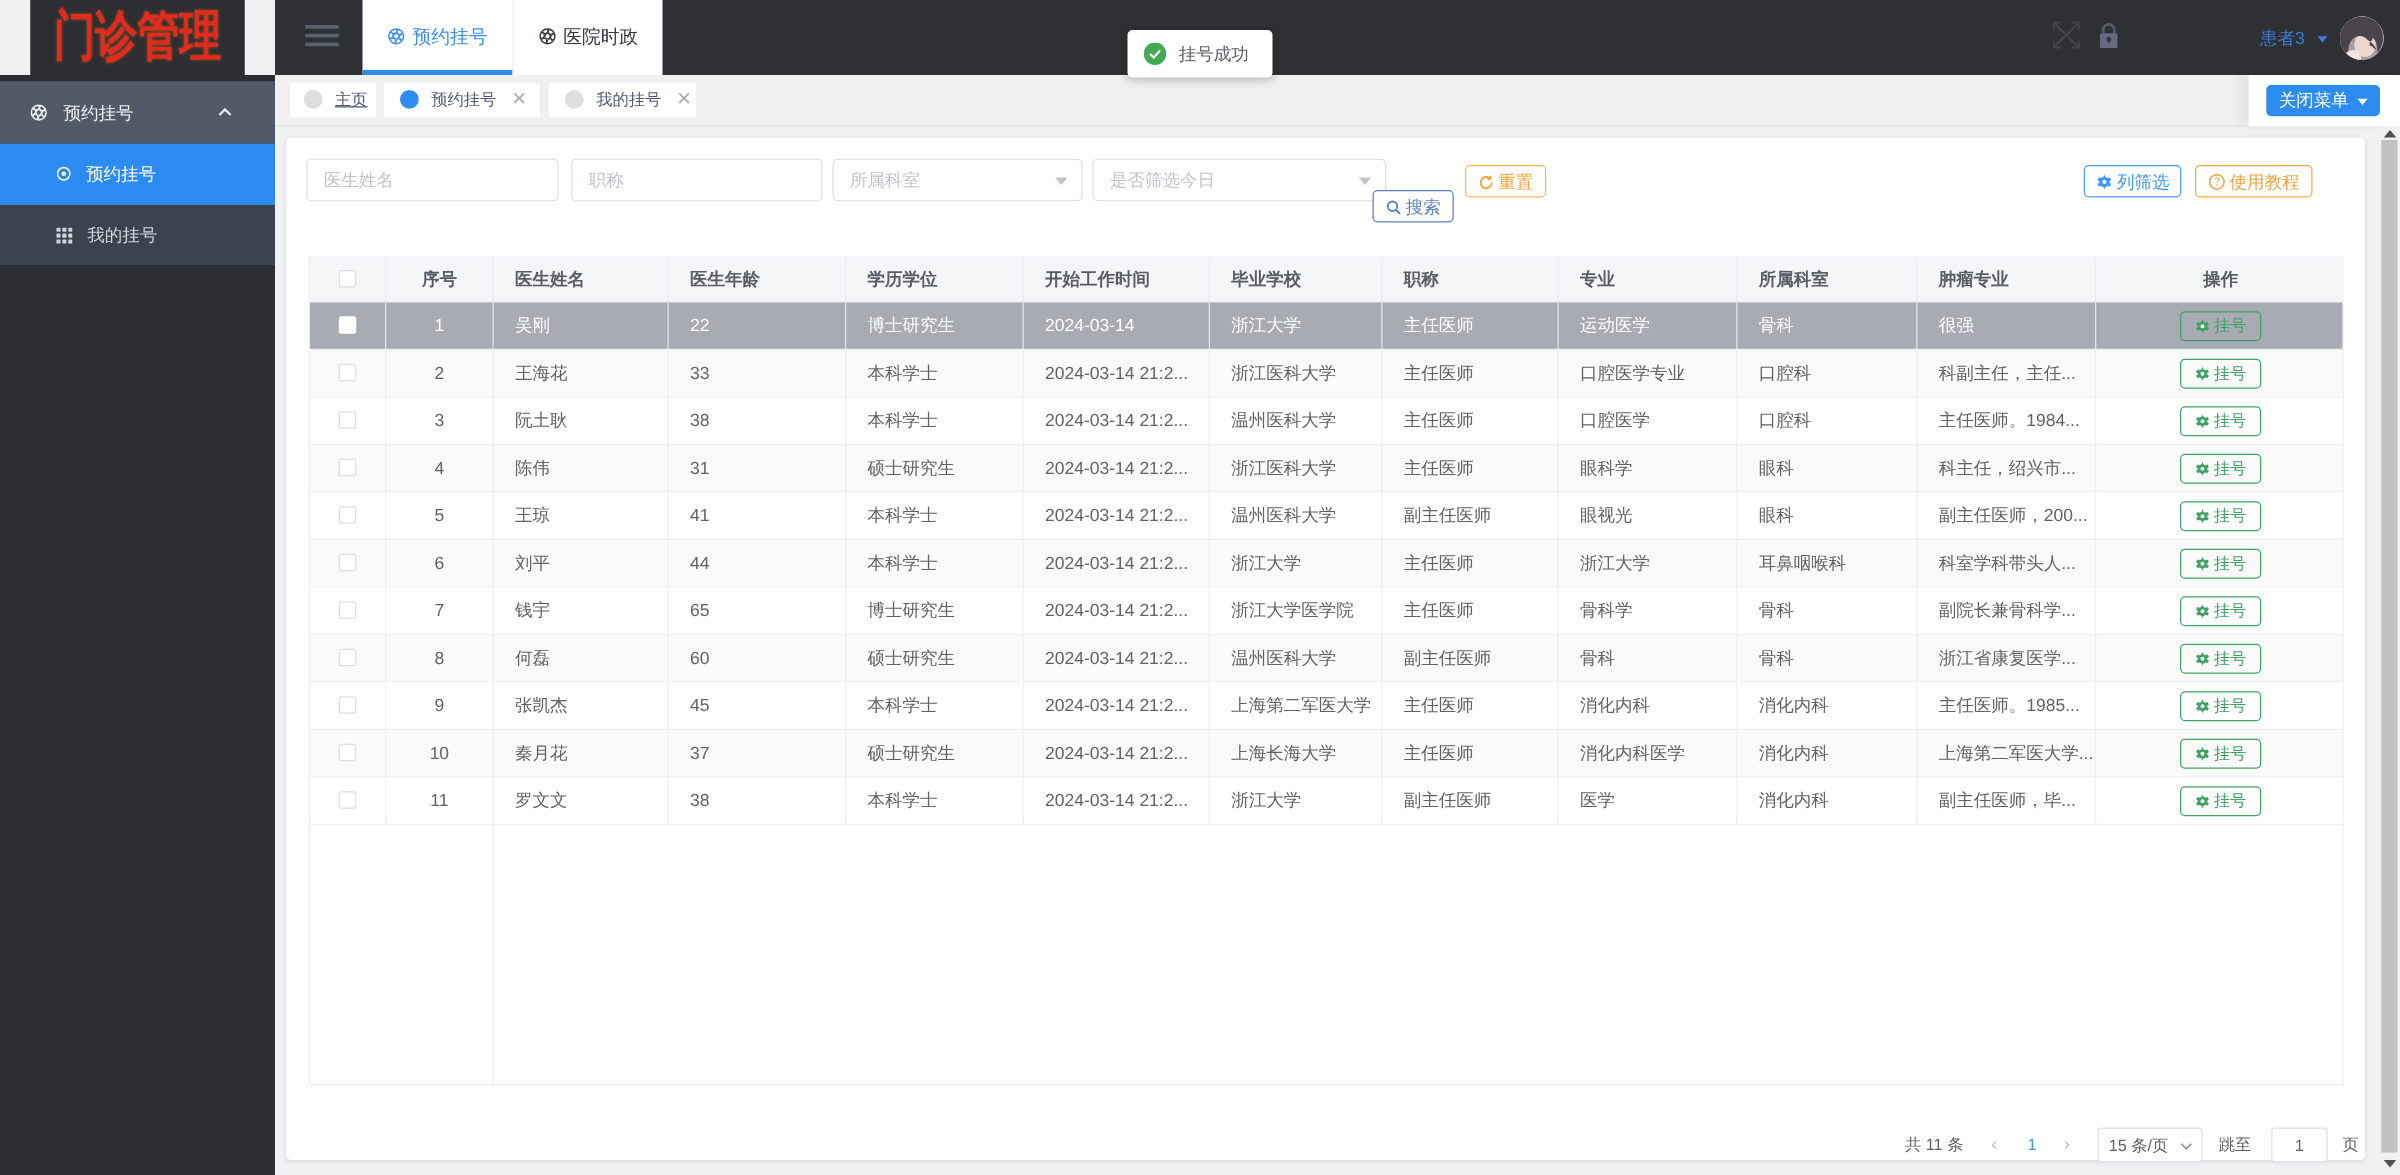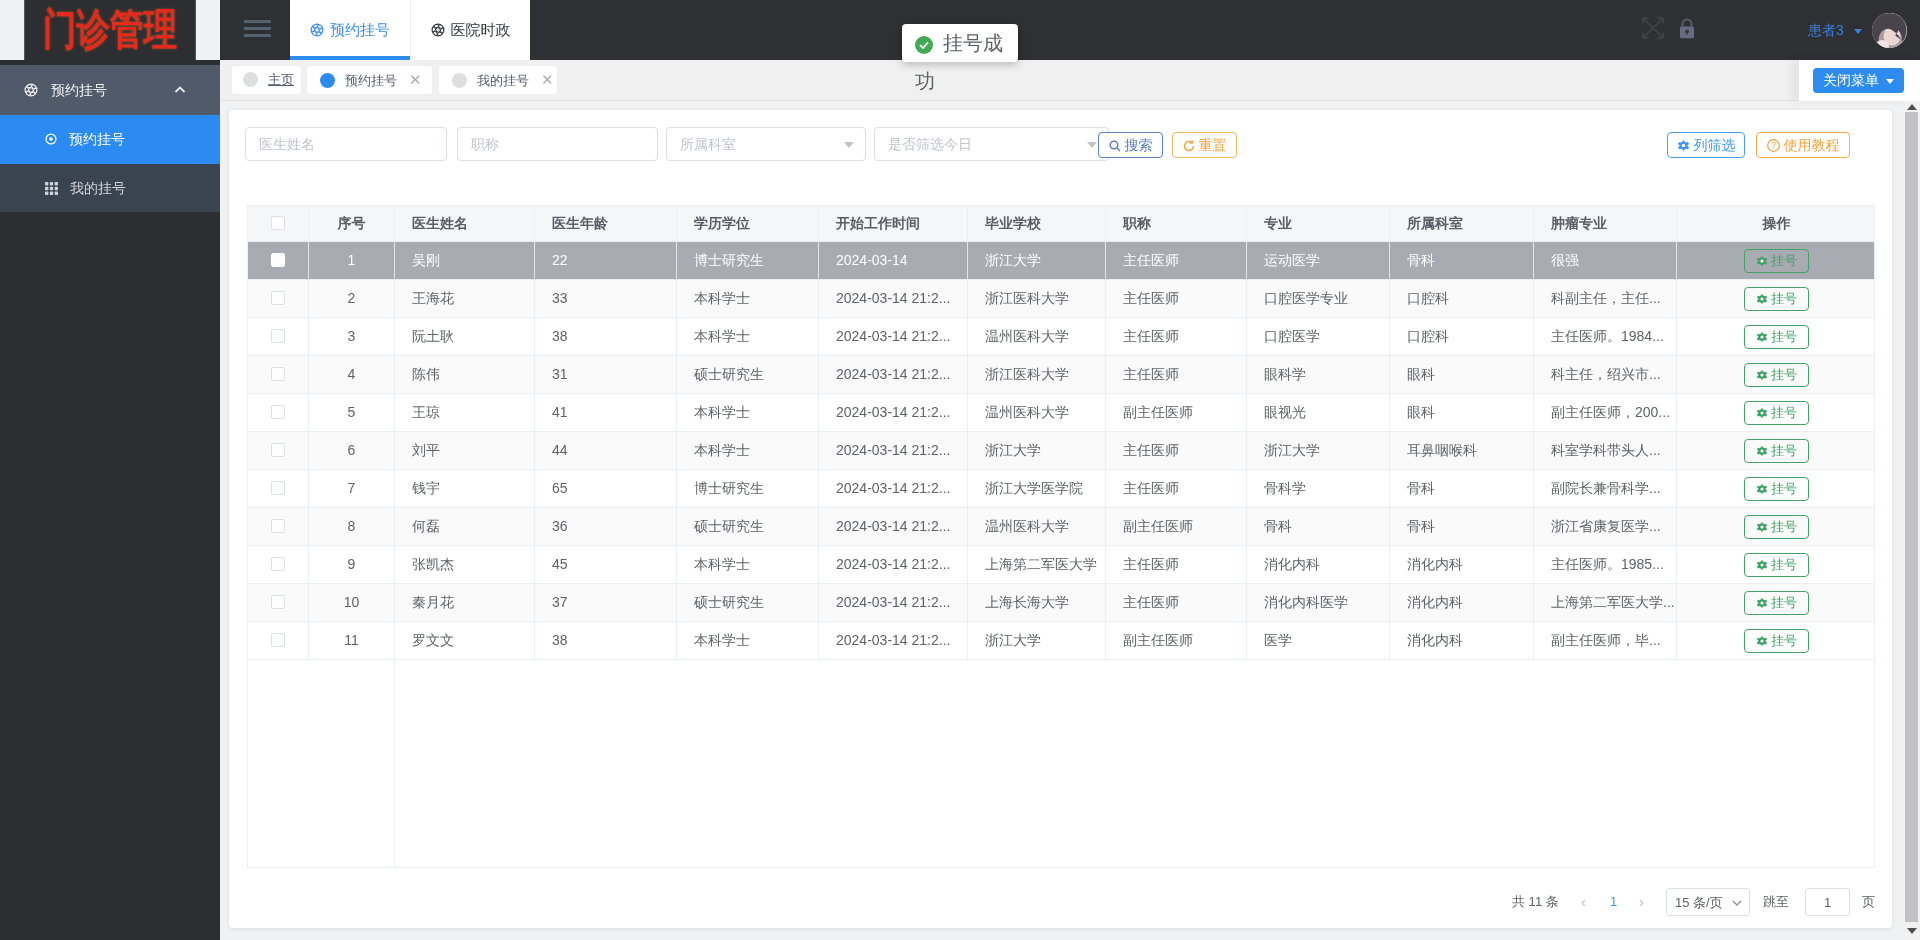--- a/index.html
+++ b/index.html
@@ -21,21 +21,21 @@
 #tab1:after { content:""; position:absolute; left:0; bottom:0; width:120px; height:4px; background:#2d8cf0; }
 #tab2 { left:120px; width:120px; color:#33373d; border-left:1px solid #ececec; }
 .toptab svg { vertical-align:-2px; margin-right:6px; }
 
 
 #nav-user { position:absolute; left:1808px; top:0; height:60px; line-height:60px; color:#3a7edb; font-size:14px; }
 #avatar { position:absolute; left:1872px; top:13px; width:35px; height:35px; border-radius:50%; overflow:hidden; background:#cfc5c8; }
 
 
 #toast { position:absolute; left:902px; top:24px; width:116px; height:38px; background:#fff; border-radius:4px;
-  box-shadow:0 2px 8px rgba(0,0,0,.25); line-height:38px; padding-left:13px; color:#5b5f66; font-size:20px; z-index:50; }
+  box-shadow:0 2px 8px rgba(0,0,0,.25); line-height:38px; padding-left:13px; color:#5b5f66; font-size:14px; z-index:50; }
 
 
 #tagsbar { position:absolute; left:220px; top:60px; width:1700px; height:41px; background:#f0f0f0; border-bottom:1px solid #e0e3e8; }
 #tag-white { position:absolute; left:1799px; top:60px; width:121px; height:41px; background:#fff; box-shadow:-8px 0 8px rgba(0,0,0,.05); }
 #closebtn { position:absolute; left:1813px; top:68px; width:91px; height:25px; background:#2d8cf0; border-radius:4px; color:#fff;
   font-size:14px; text-align:center; line-height:25px; }
 .tag { position:absolute; top:65px; height:30px; background:#fff; border:1px solid #eceef0; border-radius:3px; line-height:28px;
   font-size:13px; color:#515a6e; }
 .tag .dot { display:inline-block; width:15px; height:15px; border-radius:50%; background:#dcdee0; vertical-align:-3px; margin-right:10px; }
 .tag .dot.blue { background:#2d8cf0; }
@@ -71,21 +71,21 @@
 .gbtn { display:inline-block; width:65px; height:24px; line-height:22px; border:1px solid #43a266; border-radius:4px;
   color:#3fa163; font-size:13px; text-align:center; }
 .gbtn svg { vertical-align:-2px; margin-right:3px; }
 
 #tbl-empty { position:absolute; left:247px; top:660px; width:1628px; height:208px; border-left:1px solid #ebeef5;
   border-right:1px solid #ebeef5; border-bottom:1px solid #ebeef5; background:#fff; }
 #tbl-empty .vline { position:absolute; left:146px; top:0; width:1px; height:208px; background:#ebeef5; }
 
 
 #pager { position:absolute; left:0; top:888px; width:1920px; height:28px; font-size:13px; color:#606266; }
-#pager .it { position:absolute; top:0; height:28px; line-height:28px; }
+#pager .it { position:absolute; top:14px; height:28px; line-height:28px;margin-left:12px; }
 .pgbox { border:1px solid #dcdfe6; border-radius:3px; background:#fff; }
 
 
 #vscroll { position:absolute; left:1903px; top:101px; width:17px; height:839px; background:#f1f1f1; }
 #vthumb { position:absolute; left:2px; top:11px; width:13px; height:810px; background:#c2c2c4; }
 .sarrow { position:absolute; left:3.5px; width:0; height:0; border-left:5px solid transparent; border-right:5px solid transparent; }
 #sup { top:3px; border-bottom:6px solid #505050; }
 #sdown { top:827px; border-top:6px solid #505050; }
 </style>
 </head>
@@ -172,21 +172,21 @@
 <div id="closebtn">关闭菜单 <span style="display:inline-block;width:0;height:0;border-left:4.5px solid transparent;border-right:4.5px solid transparent;border-top:5.5px solid #fff;vertical-align:1px;margin-left:3px;"></span></div>
 <div class="tag" style="left:231px;width:71px;padding-left:11px;text-decoration:underline;"><span class="dot"></span>主页</div>
 <div class="tag" style="left:306px;width:127px;padding-left:13px;"><span class="dot blue"></span>预约挂号<span class="x">✕</span></div>
 <div class="tag" style="left:438px;width:120px;padding-left:13px;"><span class="dot"></span>我的挂号<span class="x">✕</span></div>
 
 <div id="card"></div>
 <div class="inp" style="left:245px;width:202px;">医生姓名</div>
 <div class="inp" style="left:457px;width:201px;">职称</div>
 <div class="inp" style="left:666px;width:200px;">所属科室<span class="sel-caret"></span></div>
 <div class="inp" style="left:874px;width:235px;">是否筛选今日<span class="sel-caret"></span></div>
-<div class="sbtn" style="left:1098px;width:65px;border:1px solid #5b80c0;color:#5b80c0;">
+<div class="sbtn" style="left:1098px;width:65px;border:1px solid #5b80c0;color:#5b80c0;margin-top:20px;">
 <svg width="12" height="12" viewBox="0 0 12 12" fill="none" stroke="#5b80c0" stroke-width="1.5">
       <circle cx="5" cy="5" r="3.8"></circle>
       <path d="M8 8 L11 11"></path>
     </svg>搜索</div>
 <div class="sbtn" style="left:1172px;width:65px;border:1px solid #f0b95c;color:#f0a43c;">
 <svg width="12" height="12" viewBox="0 0 12 12" fill="none" stroke="#f0a43c" stroke-width="1.5">
       <path d="M10.5 6 a4.5 4.5 0 1 1 -1.4 -3.2"></path>
       <path d="M9.3 0.5 L9.3 3 L6.8 3" fill="none"></path>
     </svg>重置</div>
 <div class="sbtn" style="left:1667px;width:78px;border:1px solid #4da0f6;color:#3e97f5;">
@@ -331,21 +331,21 @@
       <div class="tc c10">副院长兼骨科学...</div>
       <div class="tc c11 c"><span class="gbtn"><svg width="12" height="12" viewBox="0 0 13 13">
             <path d="M6.5 0.5 L7.3 2.5 A4.3 4.3 0 0 1 8.9 3.4 L11 2.9 L12 4.9 L10.4 6.2 A4.6 4.6 0 0 1 10.4 6.9 L12 8.2 L11 10.2 L8.9 9.7 A4.3 4.3 0 0 1 7.3 10.6 L6.5 12.5 L5.7 10.6 A4.3 4.3 0 0 1 4.1 9.7 L2 10.2 L1 8.2 L2.6 6.9 A4.6 4.6 0 0 1 2.6 6.2 L1 4.9 L2 2.9 L4.1 3.4 A4.3 4.3 0 0 1 5.7 2.5 Z" fill="#3fa163"></path>
             <circle cx="6.5" cy="6.55" r="1.7" fill="#fff"></circle>
           </svg>挂号</span></div>
     </div>
   <div class="trow stripe">
       <div class="tc c0 c"><span class="cb"></span></div>
       <div class="tc c1 c">8</div>
       <div class="tc c2">何磊</div>
-      <div class="tc c3">36</div>
+      <div class="tc c3">60</div>
       <div class="tc c4">硕士研究生</div>
       <div class="tc c5">2024-03-14 21:2...</div>
       <div class="tc c6">温州医科大学</div>
       <div class="tc c7">副主任医师</div>
       <div class="tc c8">骨科</div>
       <div class="tc c9">骨科</div>
       <div class="tc c10">浙江省康复医学...</div>
       <div class="tc c11 c"><span class="gbtn"><svg width="12" height="12" viewBox="0 0 13 13">
             <path d="M6.5 0.5 L7.3 2.5 A4.3 4.3 0 0 1 8.9 3.4 L11 2.9 L12 4.9 L10.4 6.2 A4.6 4.6 0 0 1 10.4 6.9 L12 8.2 L11 10.2 L8.9 9.7 A4.3 4.3 0 0 1 7.3 10.6 L6.5 12.5 L5.7 10.6 A4.3 4.3 0 0 1 4.1 9.7 L2 10.2 L1 8.2 L2.6 6.9 A4.6 4.6 0 0 1 2.6 6.2 L1 4.9 L2 2.9 L4.1 3.4 A4.3 4.3 0 0 1 5.7 2.5 Z" fill="#3fa163"></path>
             <circle cx="6.5" cy="6.55" r="1.7" fill="#fff"></circle>

